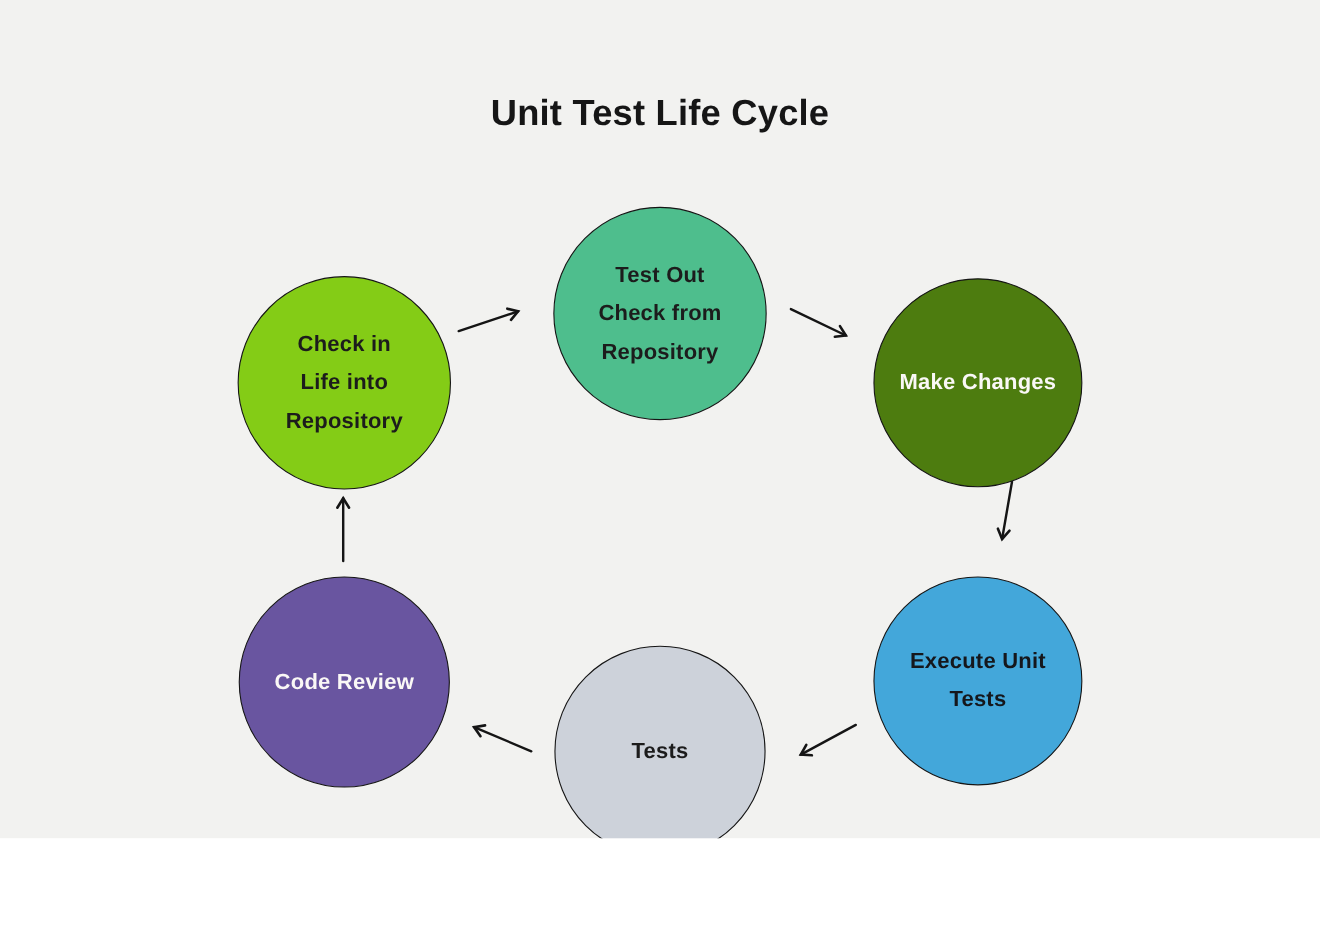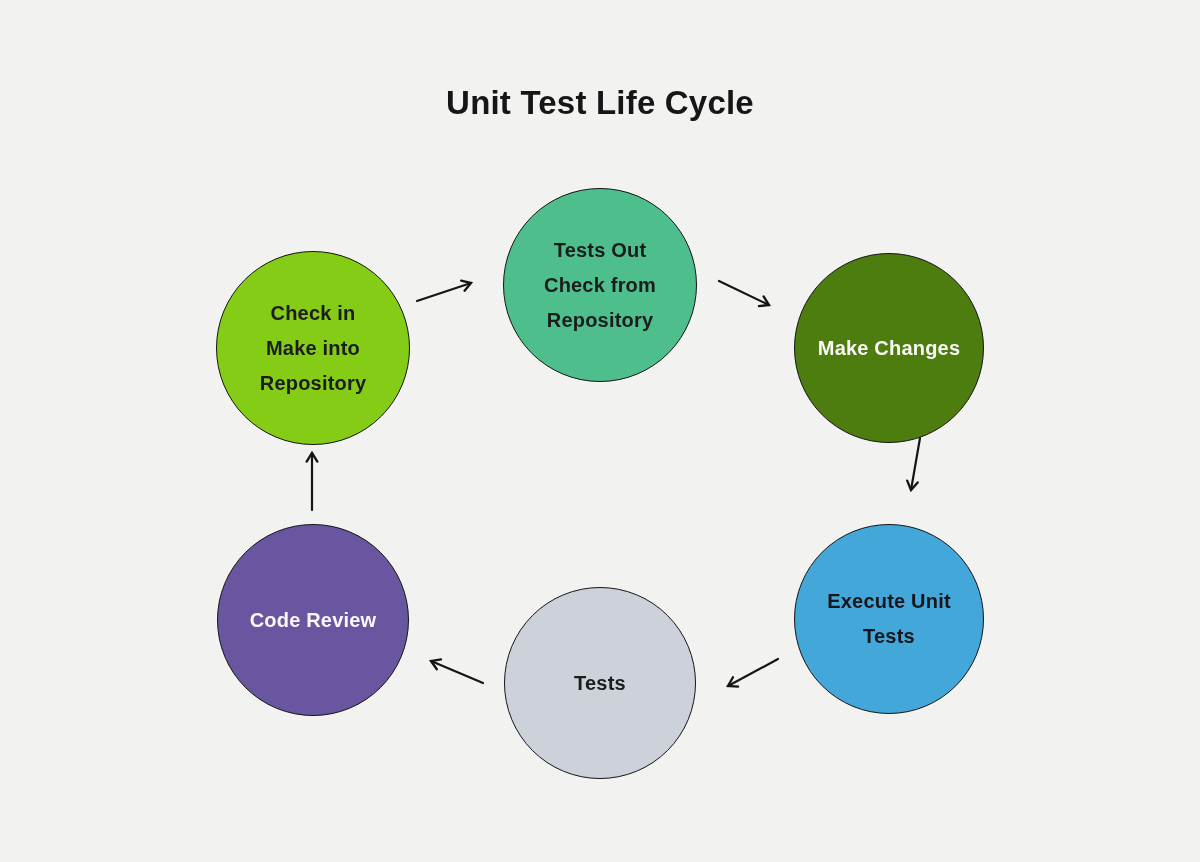--- a/index.html
+++ b/index.html
@@ -1,21 +1,21 @@
 <!DOCTYPE html>
 <html><head>
 <meta charset="utf-8">
 <style>
   html, body { margin: 0; padding: 0; }
   body { font-family: "Liberation Sans", "DejaVu Sans", sans-serif; }
 
   .canvas {
     position: relative;
     width: 1200px;
-    height: 862px;
+    height: 762px;
     overflow: hidden;
   }
 
   .page-title {
     position: absolute;
     top: 84px;
     left: 0;
     width: 100%;
     text-align: center;
     font-size: 33px;
@@ -65,27 +65,27 @@
       <line x1="719" y1="281" x2="769" y2="305" stroke="#151515" stroke-width="2.2" stroke-linecap="round" marker-end="url(#arrowhead)"></line>
       <line x1="920" y1="438" x2="911" y2="490" stroke="#151515" stroke-width="2.2" stroke-linecap="round" marker-end="url(#arrowhead)"></line>
       <line x1="778" y1="659" x2="728" y2="686" stroke="#151515" stroke-width="2.2" stroke-linecap="round" marker-end="url(#arrowhead)"></line>
       <line x1="483" y1="683" x2="431" y2="661" stroke="#151515" stroke-width="2.2" stroke-linecap="round" marker-end="url(#arrowhead)"></line>
       <line x1="312" y1="510" x2="312" y2="453" stroke="#151515" stroke-width="2.2" stroke-linecap="round" marker-end="url(#arrowhead)"></line>
     </svg>
   <div id="node-layer">
       <div class="node" style="left: 216px; top: 251px; width: 194px; height: 194px; background: #84cc16; border: 1.5px solid rgb(21, 21, 21); color: rgb(28, 28, 28);">
         <div class="node-label">
           <div>Check in</div>
-          <div>Make into</div>
+          <div>Life into</div>
           <div>Repository</div>
         </div>
       </div>
       <div class="node" style="left: 503px; top: 188px; width: 194px; height: 194px; background: rgb(78, 190, 141); border: 1.5px solid rgb(21, 21, 21); color: rgb(28, 28, 28);">
         <div class="node-label">
-          <div>Tests Out</div>
+          <div>Test Out</div>
           <div>Check from</div>
           <div>Repository</div>
         </div>
       </div>
       <div class="node" style="left: 794px; top: 253px; width: 190px; height: 190px; background: #4d7c0f; border: 1.5px solid rgb(21, 21, 21); color: rgb(250, 248, 246);">
         <div class="node-label">
           <div>Make Changes</div>
         </div>
       </div>
       <div class="node" style="left: 794px; top: 524px; width: 190px; height: 190px; background: rgb(67, 167, 218); border: 1.5px solid rgb(21, 21, 21); color: rgb(21, 23, 28);">

